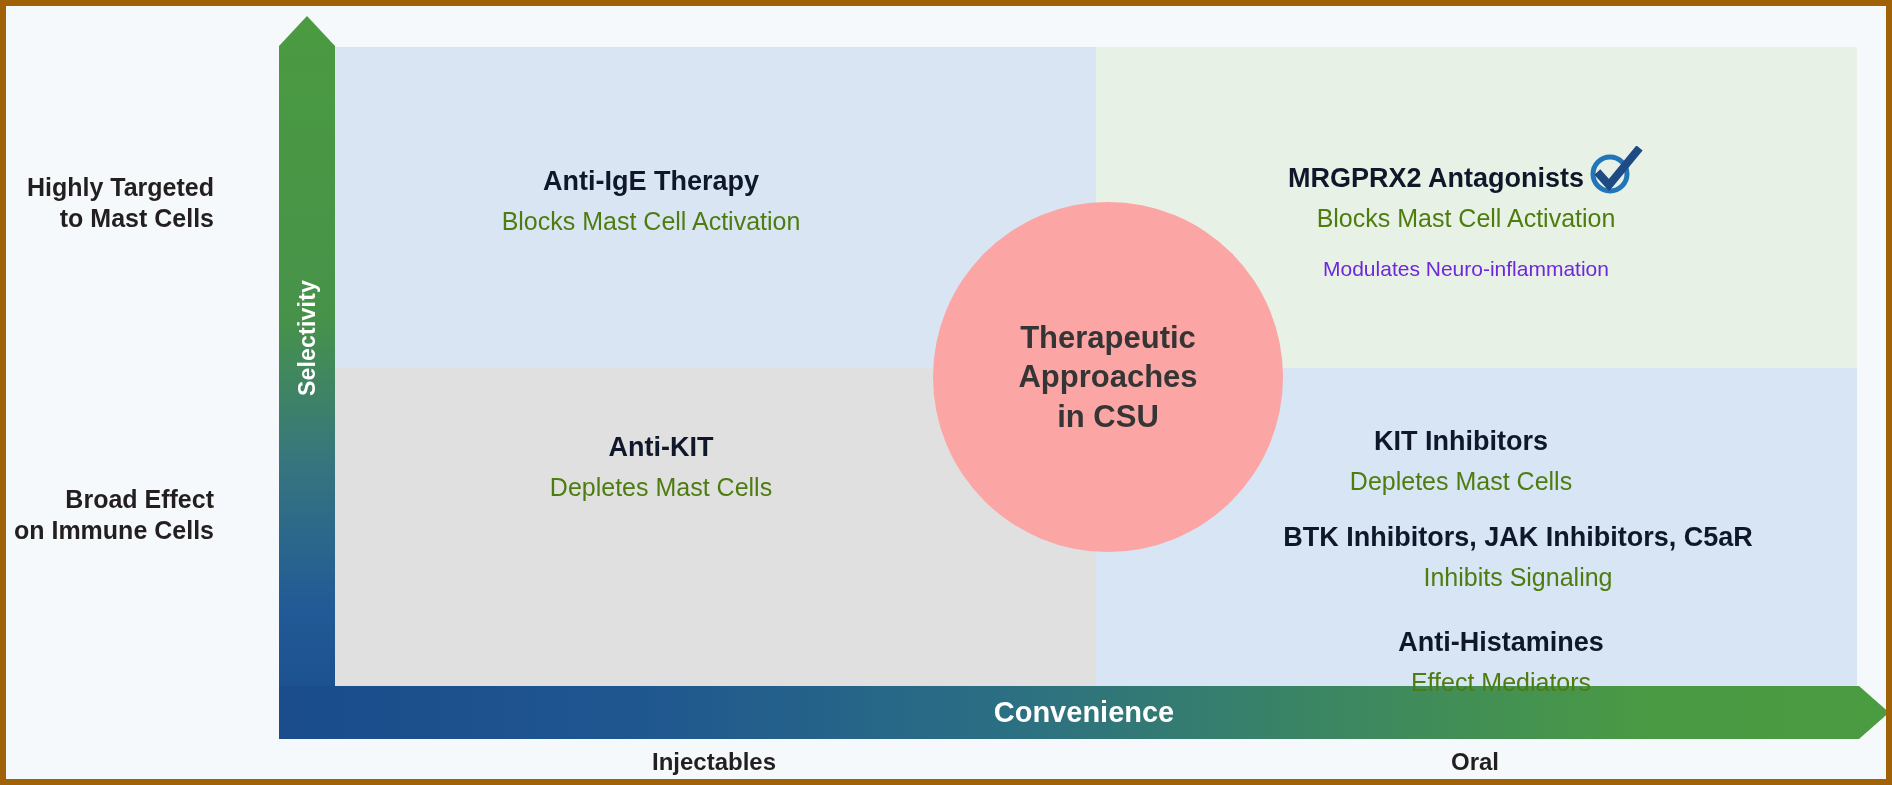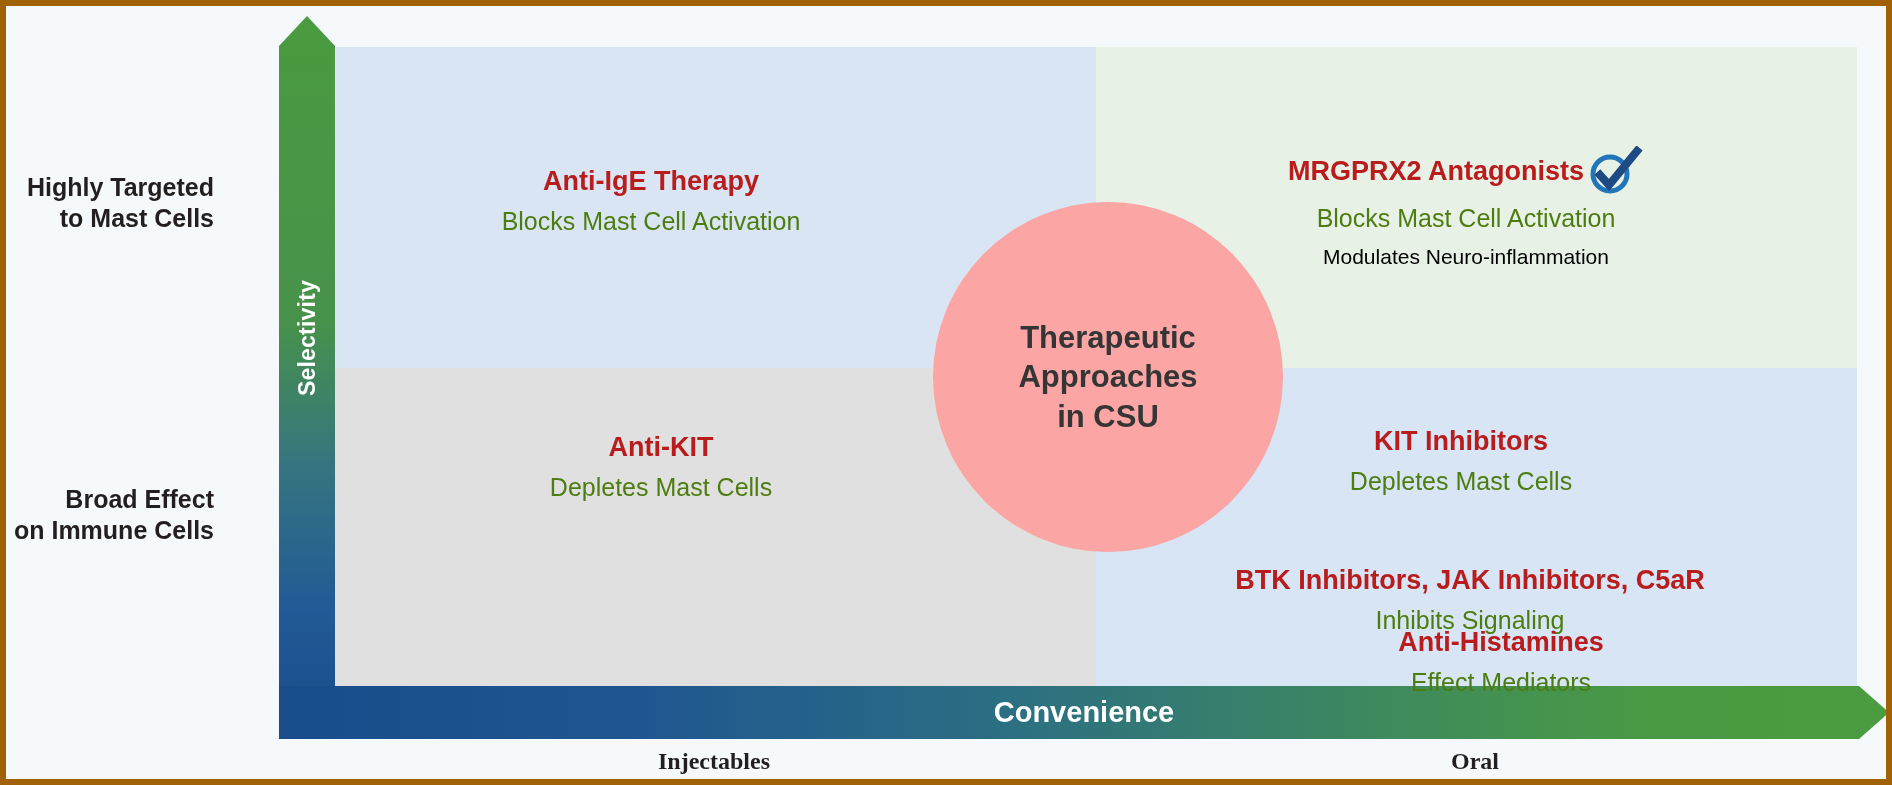--- a/index.html
+++ b/index.html
@@ -89,21 +89,20 @@
   
   .xtick {
     position: absolute;
     top: 742px;
     font-weight: bold;
     font-size: 24px;
     color: #231f20;
     text-align: center;
     transform: translateX(-50%);
     white-space: nowrap;
-    font-family: Liberation Serif, serif;
   }
   #xtick-left  { left: 708px; }
   #xtick-right { left: 1469px; }
 
   
   .quad {
     position: absolute;
     box-sizing: border-box;
   }
   #quad-tl { left: 329px;  top: 41px;  width: 761px;  height: 321px; background: #d9e5f3; }
@@ -114,48 +113,48 @@
   
   .item {
     position: absolute;
     text-align: center;
     line-height: 1.28;
     white-space: nowrap;
   }
   .item .title {
     font-weight: bold;
     font-size: 27px;
-    color: #b91c1c;
+    color: #0f172a;
     display: inline-block;
   }
   .item .sub {
     font-size: 25px;
     color: #4d7c0f;
     margin-top: 6px;
     display: block;
   }
   .item .sub2 {
     font-size: 21px;
-    color: #000000;
-    margin-top: 10px;
+    color: #6d28d9;
+    margin-top: 22px;
     display: block;
   }
 
   #item-anti-ige     { left: 330px;  top: 158px; width: 630px; }
   #item-mrgprx2      { left: 1180px; top: 140px; width: 560px; }
   #item-anti-kit     { left: 350px;  top: 424px; width: 610px; }
   #item-anti-il      { left: 350px;  top: 558px; width: 610px; }
   #item-kit-inh      { left: 1150px; top: 418px; width: 610px; }
-  #item-btk          { left: 1104px; top: 514px; width: 720px; margin-top: 43px; }
+  #item-btk          { left: 1152px; top: 514px; width: 720px; }
   #item-antihist     { left: 1190px; top: 619px; width: 610px; }
 
   
   #mrgprx2-title-row {
     display: flex;
-    align-items: center;
+    align-items: flex-end;
     justify-content: center;
     gap: 4px;
   }
   #check-icon { display: block; flex: 0 0 auto; }
 
   
   #center-circle {
     position: absolute;
     left: 927px;
     top: 196px;

